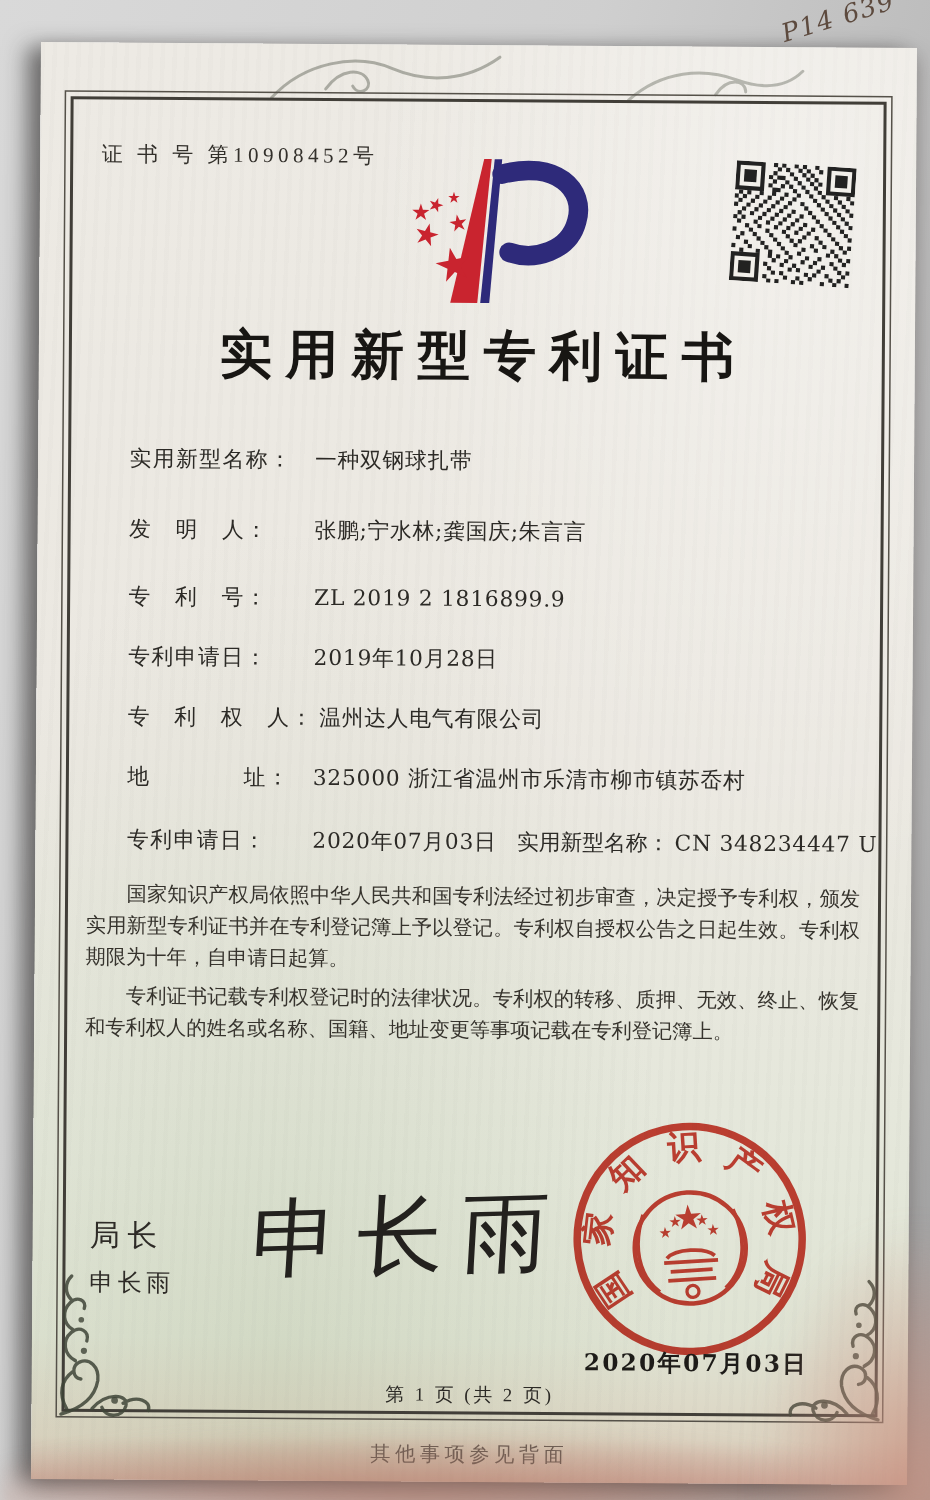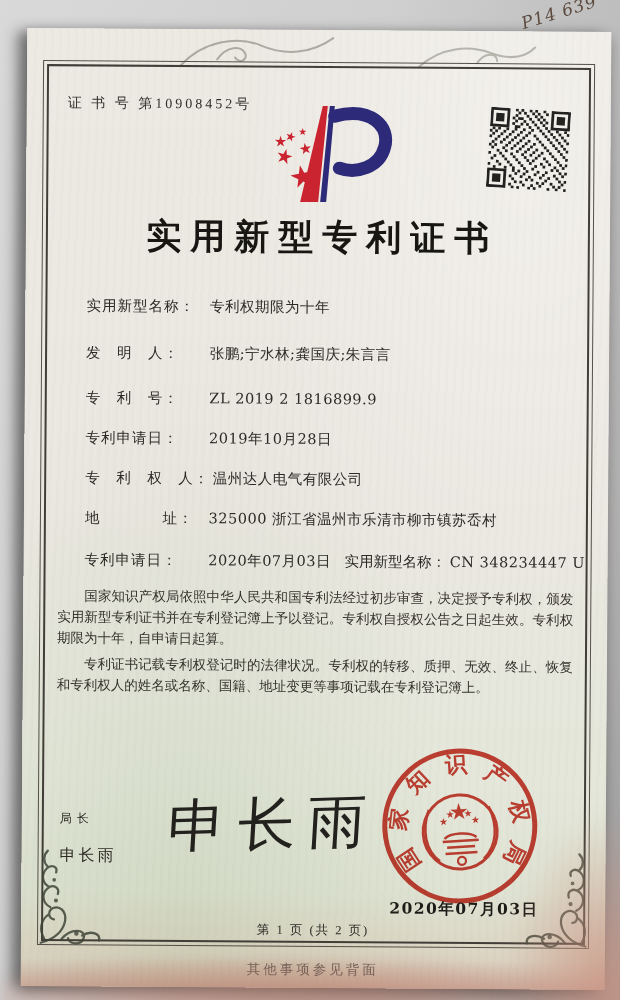--- a/index.html
+++ b/index.html
@@ -48,21 +48,21 @@
   .fvalue{ font-family:"DejaVu Serif","Liberation Serif",serif; letter-spacing:.5px; }
   .r0{ top:268px; } .r1{ top:315px; } .r2{ top:360px; }
   .r3{ top:400px; } .r4{ top:440px; } .r5{ top:480px; }
   .grant{ top:522px; }
   .grant .second{ position:absolute; left:280px; top:0; white-space:nowrap; }
 
   .paras{ position:absolute; left:34px; top:558px; width:516px; font-size:13.5px;
           line-height:1.55; color:#36332d; text-align:justify; }
   .paras p{ text-indent:2em; margin-bottom:5px; font-style:oblique 4deg; }
 
-  .director-title{ position:absolute; left:38px; top:782px; font-size:12px; letter-spacing:5px; color:#2e2b27; }
+  .director-title{ position:absolute; left:38px; top:782px; font-size:20px; letter-spacing:5px; color:#2e2b27; }
   .director-name{ position:absolute; left:38px; top:817px; font-size:16px; letter-spacing:3px; color:#2e2b27; }
 
   .signature{
     position:absolute; left:146px; top:756px; font-size:58px; color:#23211e;
     letter-spacing:12px; transform:rotate(-2deg) skewX(-5deg); font-weight:400; white-space:nowrap;
   }
 
   .seal{ position:absolute; left:356px; top:713px; width:164px; height:164px;
          mix-blend-mode:multiply; opacity:.93; transform:rotate(-4deg); }
   .seal-date{ position:absolute; left:368px; top:868px; font-size:15.5px; font-weight:bold;
@@ -169,21 +169,21 @@
       M9 25h1v1h-1z M14 25h1v1h-1z M16 25h1v1h-1z M21 25h1v1h-1z M26 25h1v1h-1z M28 25h1v1h-1z
       M10 26h1v1h-1z M12 26h1v1h-1z M18 26h1v1h-1z M20 26h1v1h-1z M23 26h1v1h-1z M27 26h1v1h-1z
       M8 27h1v1h-1z M13 27h1v1h-1z M16 27h1v1h-1z M19 27h1v1h-1z M24 27h1v1h-1z M26 27h1v1h-1z
       M9 28h1v1h-1z M11 28h1v1h-1z M15 28h1v1h-1z M17 28h1v1h-1z M22 28h1v1h-1z M25 28h1v1h-1z M28 28h1v1h-1z"></path>
     </svg>
 
     <div class="title">实用新型专利证书</div>
 
     <div class="frow r0">
       <span class="flabel">实用新型名称：</span>
-      <span class="fvalue">专利权期限为十年</span>
+      <span class="fvalue">一种双钢球扎带</span>
     </div>
     <div class="frow r1">
       <span class="flabel">发　明　人：</span>
       <span class="fvalue">张鹏;宁水林;龚国庆;朱言言</span>
     </div>
     <div class="frow r2">
       <span class="flabel">专　利　号：</span>
       <span class="fvalue">ZL 2019 2 1816899.9</span>
     </div>
     <div class="frow r3">

